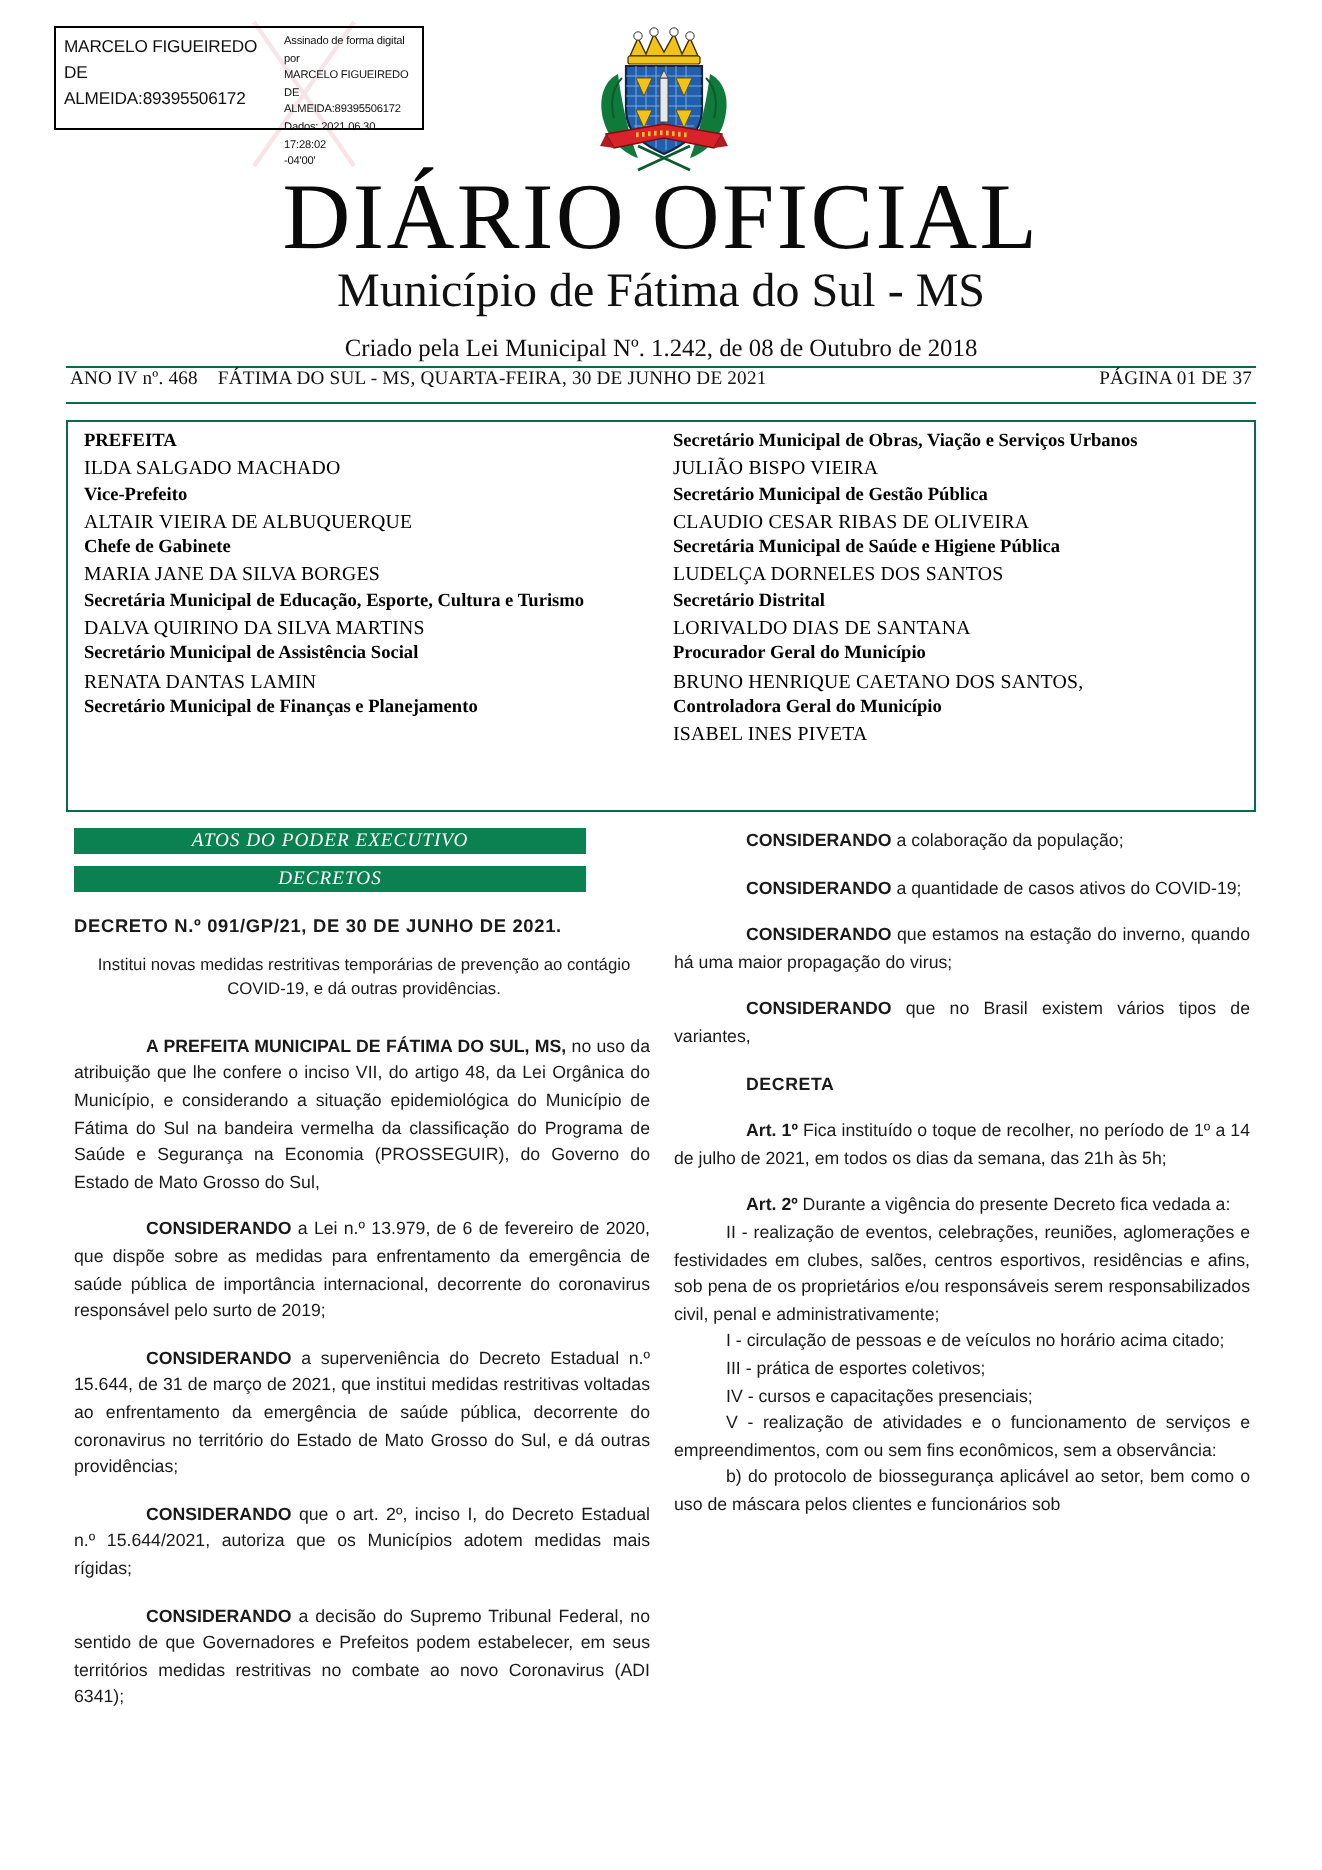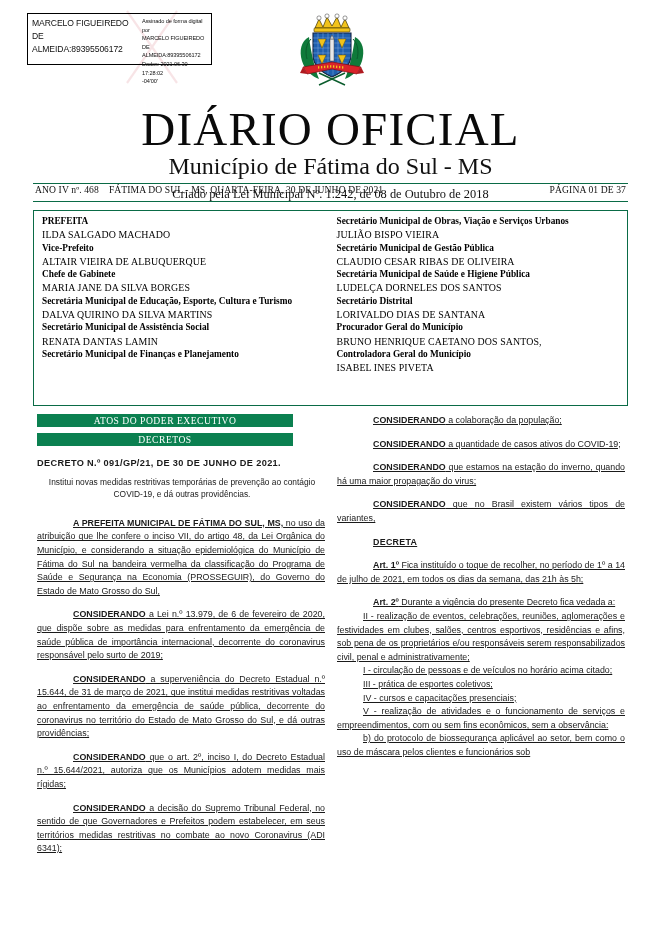--- a/index.html
+++ b/index.html
@@ -76,21 +76,21 @@
     top: 11px;
     width: 70px;
     height: 76px;
   }
 
   
   .masthead {
     position: absolute;
     left: 0;
     right: 0;
-    top: 104px;
+    top: 84px;
     text-align: center;
   }
   .title-main {
     font-family: "Liberation Serif", serif;
     font-size: 47px;
     line-height: 50px;
     letter-spacing: 1.2px;
     font-weight: 400;
     color: #0a0a0a;
   }
@@ -166,38 +166,39 @@
   
   .banner {
     background: #0b8050;
     color: #ffffff;
     text-align: center;
     font-family: "Liberation Serif", serif;
     font-size: 9.6px;
     letter-spacing: 0.5px;
     height: 13px;
     line-height: 13px;
+    font-style: italic;
   }
   .banner-1 { position: absolute; left: 37px; top: 414px; width: 256px; }
   .banner-2 { position: absolute; left: 37px; top: 433px; width: 256px; }
 
   
   .col {
     position: absolute;
     width: 290px;
     font-family: "Liberation Sans", sans-serif;
     font-size: 8.85px;
     line-height: 13.6px;
     text-align: justify;
     color: #1a1a1a;
   }
   .col-left  { left: 37px;  top: 456px; }
   .col-right { left: 337px; top: 414px; }
 
-  .col p { margin: 0 2px 10px 0; text-decoration: underline; }
+  .col p { margin: 0 2px 10px 0; }
   .col p.tight { margin-bottom: 0; }
   .col p.ind { text-indent: 36px; }
   .col p.ind-sm { text-indent: 26px; }
   .decree-head {
     font-family: "Liberation Sans", sans-serif;
     font-weight: bold;
     font-size: 9.2px;
     line-height: 14px;
     letter-spacing: 0.35px;
     margin: 0 0 6px 0;

